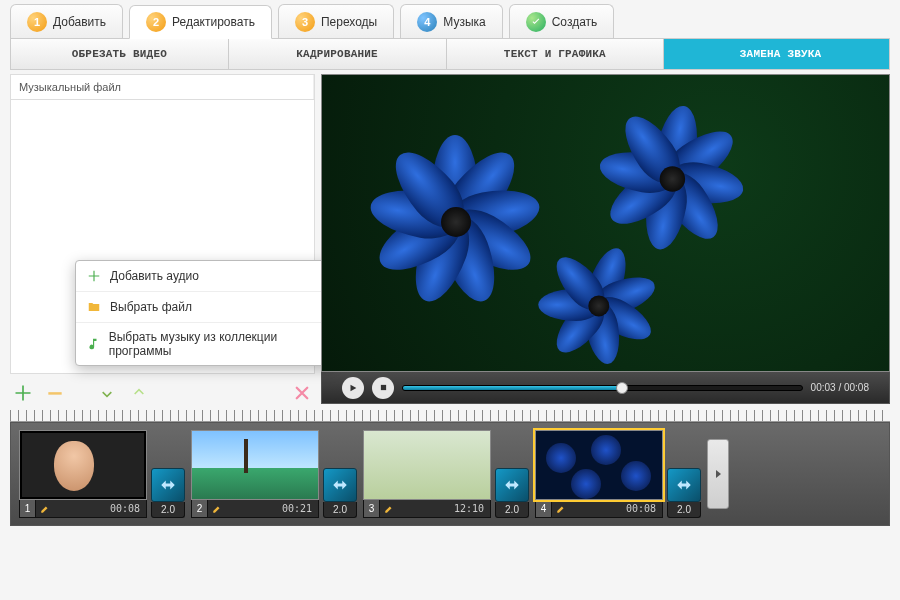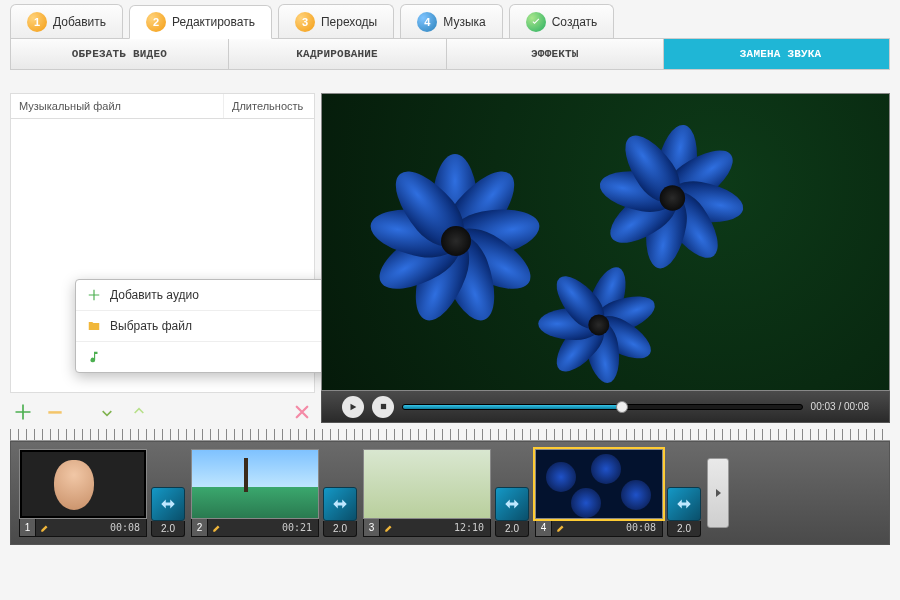--- a/index.html
+++ b/index.html
@@ -17,21 +17,21 @@
   .wb-check svg { width:12px; height:12px; fill:#fff; }
 
   
   .tooltabs { display: flex; background: linear-gradient(#fcfcfc,#e9e9e9); border: 1px solid #ccc; }
   .tooltab { flex: 1; text-align: center; padding: 9px 4px; font-size: 11px; font-weight: bold; color: #444; border-right: 1px solid #ccc; cursor: pointer; letter-spacing: .2px; font-family: Liberation Mono, monospace; }
   .tooltab:last-child { border-right: none; padding-left: 12px; }
   .tooltab.active { background: #1fb6d6; color: #fff; position: relative; }
   .tooltab.active::after { content:""; position:absolute; bottom:-6px; left:50%; margin-left:-6px; border:6px solid transparent; border-top-color:#1fb6d6; }
 
   
-  .main { display: flex; gap: 6px; margin-top: 23px; height: 330px; }
+  .main { display: flex; gap: 6px; margin-top: 4px; height: 330px; }
   .left-panel { width: 305px; display: flex; flex-direction: column; }
   .lp-head { display: flex; background: #fff; border: 1px solid #ddd; border-bottom: none; font-size: 11px; color: #555; }
   .lp-col1 { flex: 1; padding: 6px 8px; border-right: 1px solid #eee; }
   .lp-col2 { width: 90px; padding: 6px 8px; }
   .lp-body { flex: 1; background: #fff; border: 1px solid #ddd; position: relative; }
   .menu { position: absolute; left: 64px; top: 160px; width: 260px; background: #fff; border: 1px solid #bbb; border-radius: 4px; box-shadow: 0 4px 14px rgba(0,0,0,.25); overflow: hidden; }
   .menu-item { display: flex; align-items: center; gap: 8px; padding: 7px 10px; font-size: 12px; cursor: pointer; border-bottom: 1px solid #eee; }
   .menu-item:last-child { border-bottom: none; }
   .mi-icon { width: 16px; height: 16px; display:flex; align-items:center; justify-content:center; }
   .lp-toolbar { display: flex; align-items: center; gap: 10px; padding: 8px 2px 0; }
@@ -102,29 +102,28 @@
             <path d="M9 16l-4-4 1.5-1.5L9 13l8-8L18.5 6.5z"></path>
           </svg>
       </span>
       <span>Создать</span>
     </div>
   </div>
 
   <div class="tooltabs">
     <div class="tooltab">ОБРЕЗАТЬ ВИДЕО</div>
     <div class="tooltab">КАДРИРОВАНИЕ</div>
-    <div class="tooltab">ЭФФЕКТЫ</div>
+    <div class="tooltab">ТЕКСТ И ГРАФИКА</div>
     <div class="tooltab active">ЗАМЕНА ЗВУКА</div>
   </div>
 
   <div class="main">
     <div class="left-panel">
       <div class="lp-head">
         <div class="lp-col1">Музыкальный файл</div>
-        <div class="lp-col2">Длительность</div>
       </div>
       <div class="lp-body">
 
         <div class="menu">
           <div class="menu-item">
             <span class="mi-icon">
               <svg width="14" height="14" viewBox="0 0 24 24">
                   <path fill="#4caf50" d="M11 3h2v8h8v2h-8v8h-2v-8H3v-2h8z"></path>
                 </svg>
             </span>
@@ -137,20 +136,21 @@
                 </svg>
             </span>
             <span>Выбрать файл</span>
           </div>
           <div class="menu-item">
             <span class="mi-icon">
               <svg width="14" height="14" viewBox="0 0 24 24">
                   <path fill="#4caf50" d="M12 3v10.6A4 4 0 1 0 14 17V7h4V3z"></path>
                 </svg>
             </span>
+            <span>Выбрать музыку из коллекции программы</span>
           </div>
         </div>
 
       </div>
       <div class="lp-toolbar">
         <span class="tb-icon">
           <svg width="20" height="20" viewBox="0 0 24 24">
               <path fill="#4caf50" d="M11 3h2v8h8v2h-8v8h-2v-8H3v-2h8z"></path>
             </svg>
         </span>

